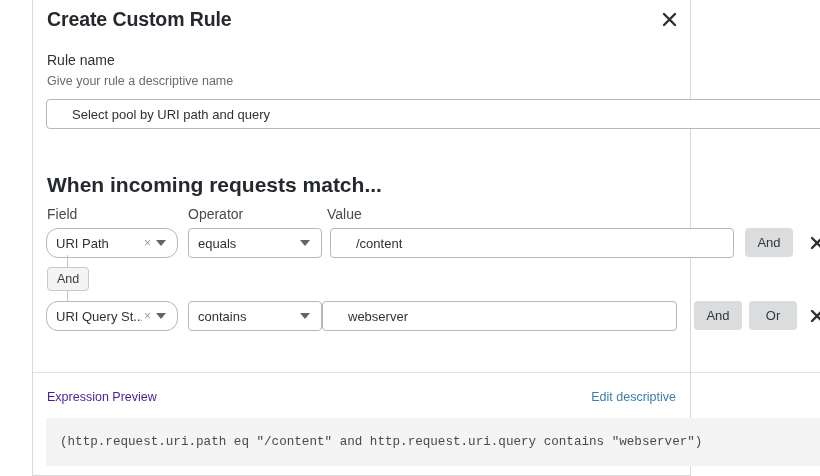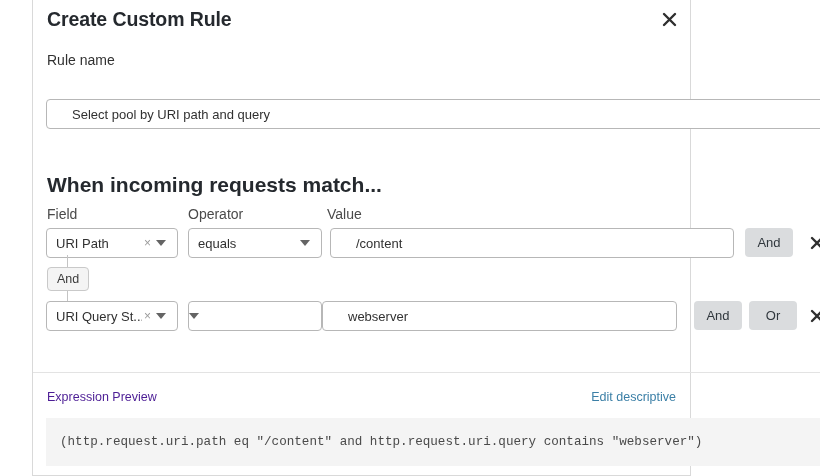--- a/index.html
+++ b/index.html
@@ -145,21 +145,21 @@
   }
   .sel-caret {
     flex: 0 0 auto;
     width: 0; height: 0;
     margin-right: 11px;
     border-left: 5px solid transparent;
     border-right: 5px solid transparent;
     border-top: 6px solid #646464;
   }
 
-  .field-select    { left: 13px;  width: 132px; }
+  .field-select    { left: 13px;  width: 132px; border-radius: 12px; }
   .operator-select { left: 155px; width: 134px; }
 
   .value-input-1 { left: 297px; width: 404px; }
   .value-input-2 { left: 289px; width: 355px; }
 
   .logic-btn {
     position: absolute;
     box-sizing: border-box;
     height: 29px;
     min-width: 48px;
@@ -269,20 +269,21 @@
 <div class="dialog">
 
   <div class="dialog-title">Create Custom Rule</div>
   <button class="close-btn">
     <svg width="15" height="15" viewBox="0 0 15 15" aria-hidden="true">
       <path d="M2 2 L13 13 M13 2 L2 13" stroke="#2f2f2f" stroke-width="2.4" stroke-linecap="round"></path>
     </svg>
   </button>
 
   <div class="label-strong" id="rule-name-label">Rule name</div>
+  <div class="label-muted" id="rule-name-help">Give your rule a descriptive name</div>
   <input class="text-input" id="rule-name-input" type="text" value="Select pool by URI path and query" style="">
 
   <div id="match-heading">When incoming requests match...</div>
 
   <div class="col-label" id="col-label-field">Field</div>
   <div class="col-label" id="col-label-operator">Operator</div>
   <div class="col-label" id="col-label-value">Value</div>
 
   <div class="cond-row" id="cond-row-1">
     <div class="select-box field-select">
@@ -313,20 +314,21 @@
   </div>
 
   <div class="cond-row" id="cond-row-2">
     <div class="select-box field-select">
       <span class="sel-text">URI Query St...</span>
       <span class="sel-clear">×</span>
       <span class="sel-caret"></span>
     </div>
 
     <div class="select-box operator-select">
+      <span class="sel-text">contains</span>
       <span class="sel-caret"></span>
     </div>
 
     <input class="text-input value-input-2" type="text" value="webserver" style="">
 
     <button class="logic-btn" style="left:661px; top:0;">And</button>
     <button class="logic-btn" style="left:716px; top:0;">Or</button>
 
     <button class="delete-btn" style="left:773px; top:4px;">
       <svg width="14" height="14" viewBox="0 0 14 14" aria-hidden="true">

